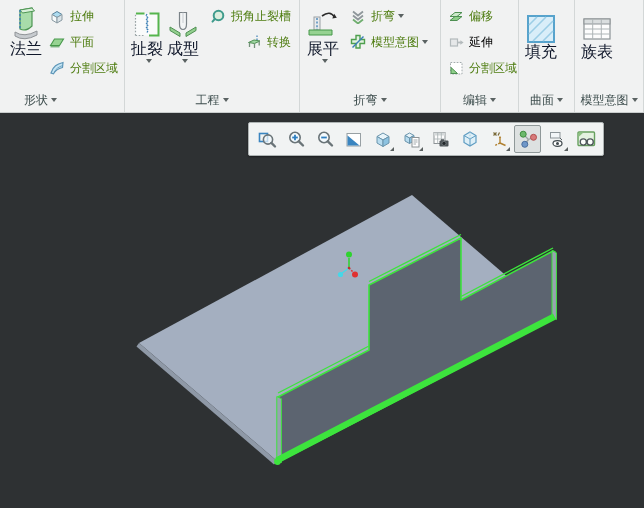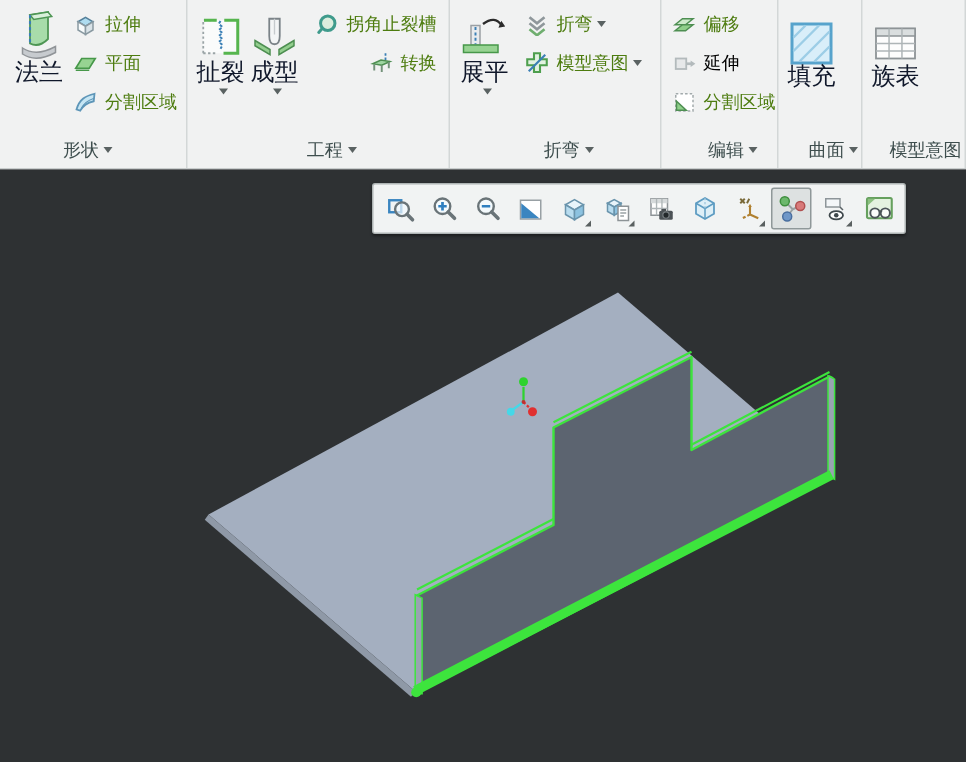--- a/index.html
+++ b/index.html
@@ -6,21 +6,21 @@
   body{width:644px;height:508px;overflow:hidden;position:relative;
        font-family:"Liberation Sans","DejaVu Sans",sans-serif;background:#2e3133;}
   
   .ribbon{position:absolute;top:0;left:0;width:644px;height:113px;background:#f1f2f2;
           border-bottom:1px solid #c9cdcd;box-sizing:border-box;display:flex;}
   .rgroup{position:relative;height:100%;border-right:1px solid #d3d7d7;box-sizing:border-box;
           display:flex;align-items:flex-start;padding:2px 1px 0 4px;}
   .g1{width:125px;} .g2{width:175px;} .g3{width:141px;} .g4{width:78px;} .g5{width:56px;} .g6{width:69px;}
   .g5,.g6{justify-content:flex-start;}
   .rgroup-footer{position:absolute;bottom:3px;left:0;right:0;text-align:center;font-size:12px;
-                 color:#3e4e4e;white-space:nowrap;margin-left:18px;}
+                 color:#3e4e4e;white-space:nowrap;}
   .footer-left{text-align:left;padding-left:24px;}
   .tri-down{display:inline-block;width:0;height:0;border-left:3.5px solid transparent;
             border-right:3.5px solid transparent;border-top:4px solid #5a6262;
             margin-left:3px;vertical-align:2px;}
   .bigbtn{display:flex;flex-direction:column;align-items:center;padding:1px 2px;cursor:default;}
   .bigbtn .bicon{height:38px;display:flex;align-items:flex-end;justify-content:center;}
   .blabel{font-size:16px;color:#0f172a;line-height:15px;white-space:nowrap;}
   .barrow{margin-top:3px;}
   .smallcol{display:flex;flex-direction:column;padding-top:1px;}
   .smallbtn{display:flex;align-items:center;height:26px;font-size:12px;color:#4d7c0f;

